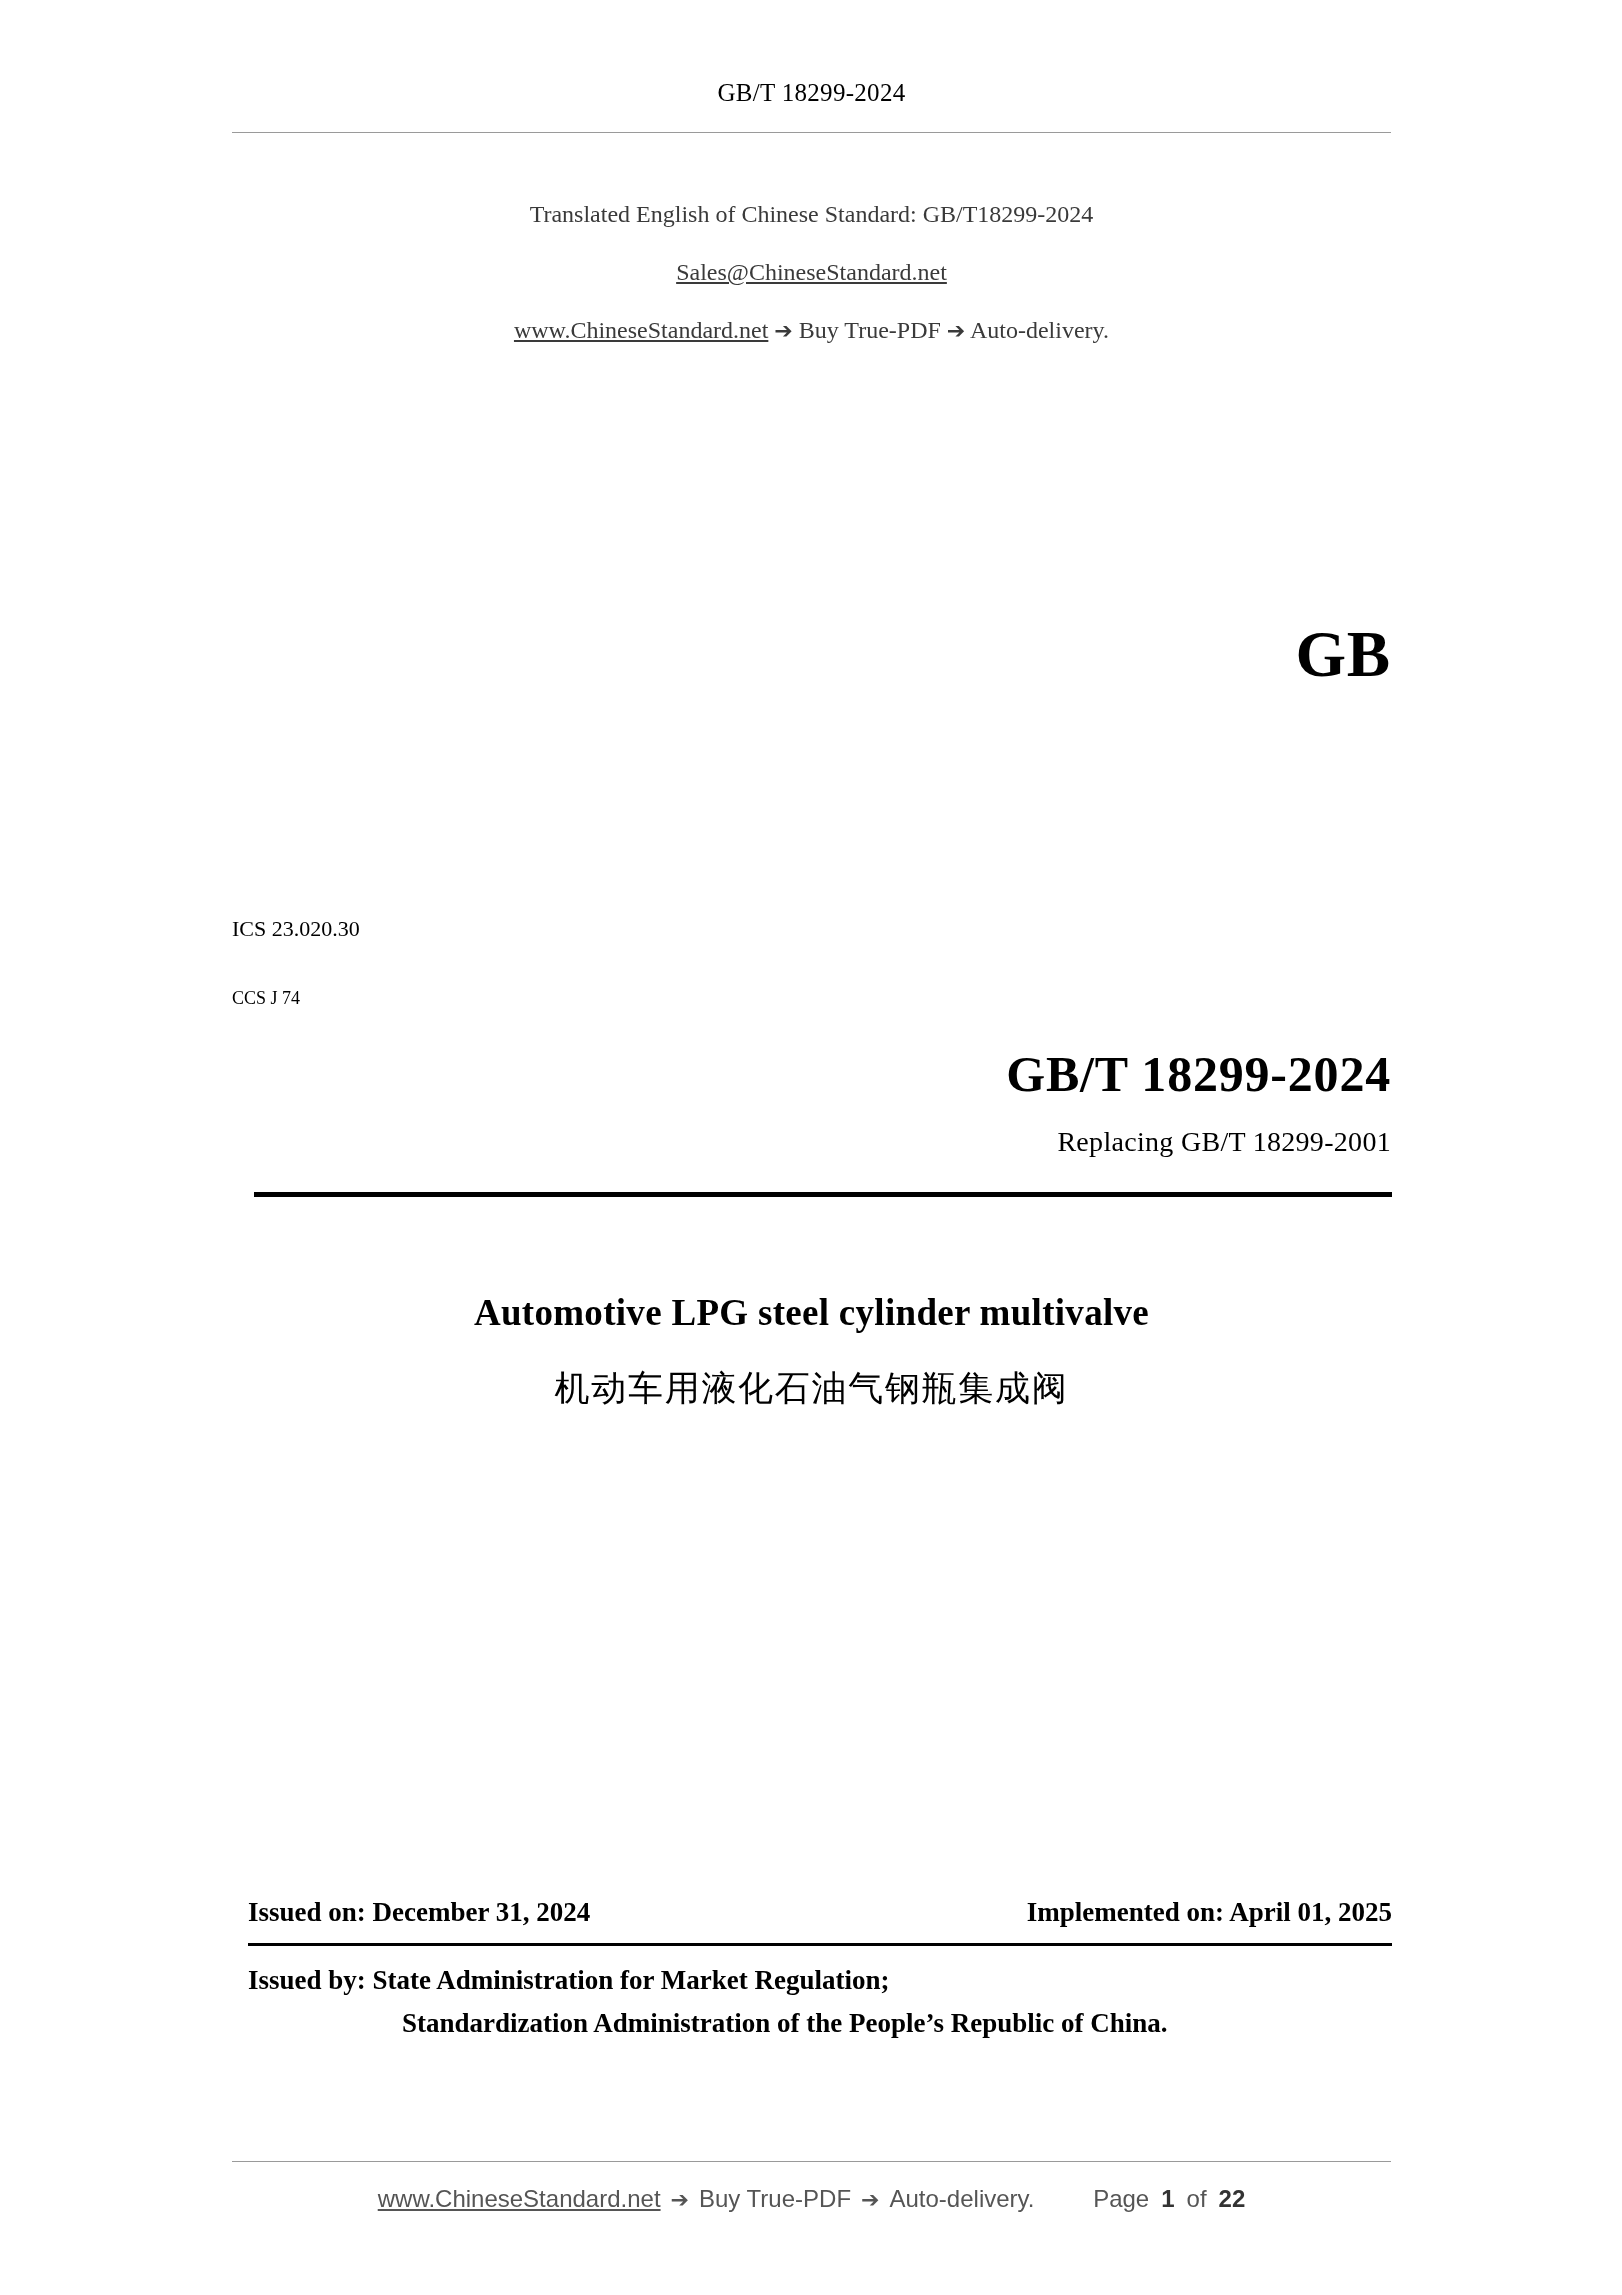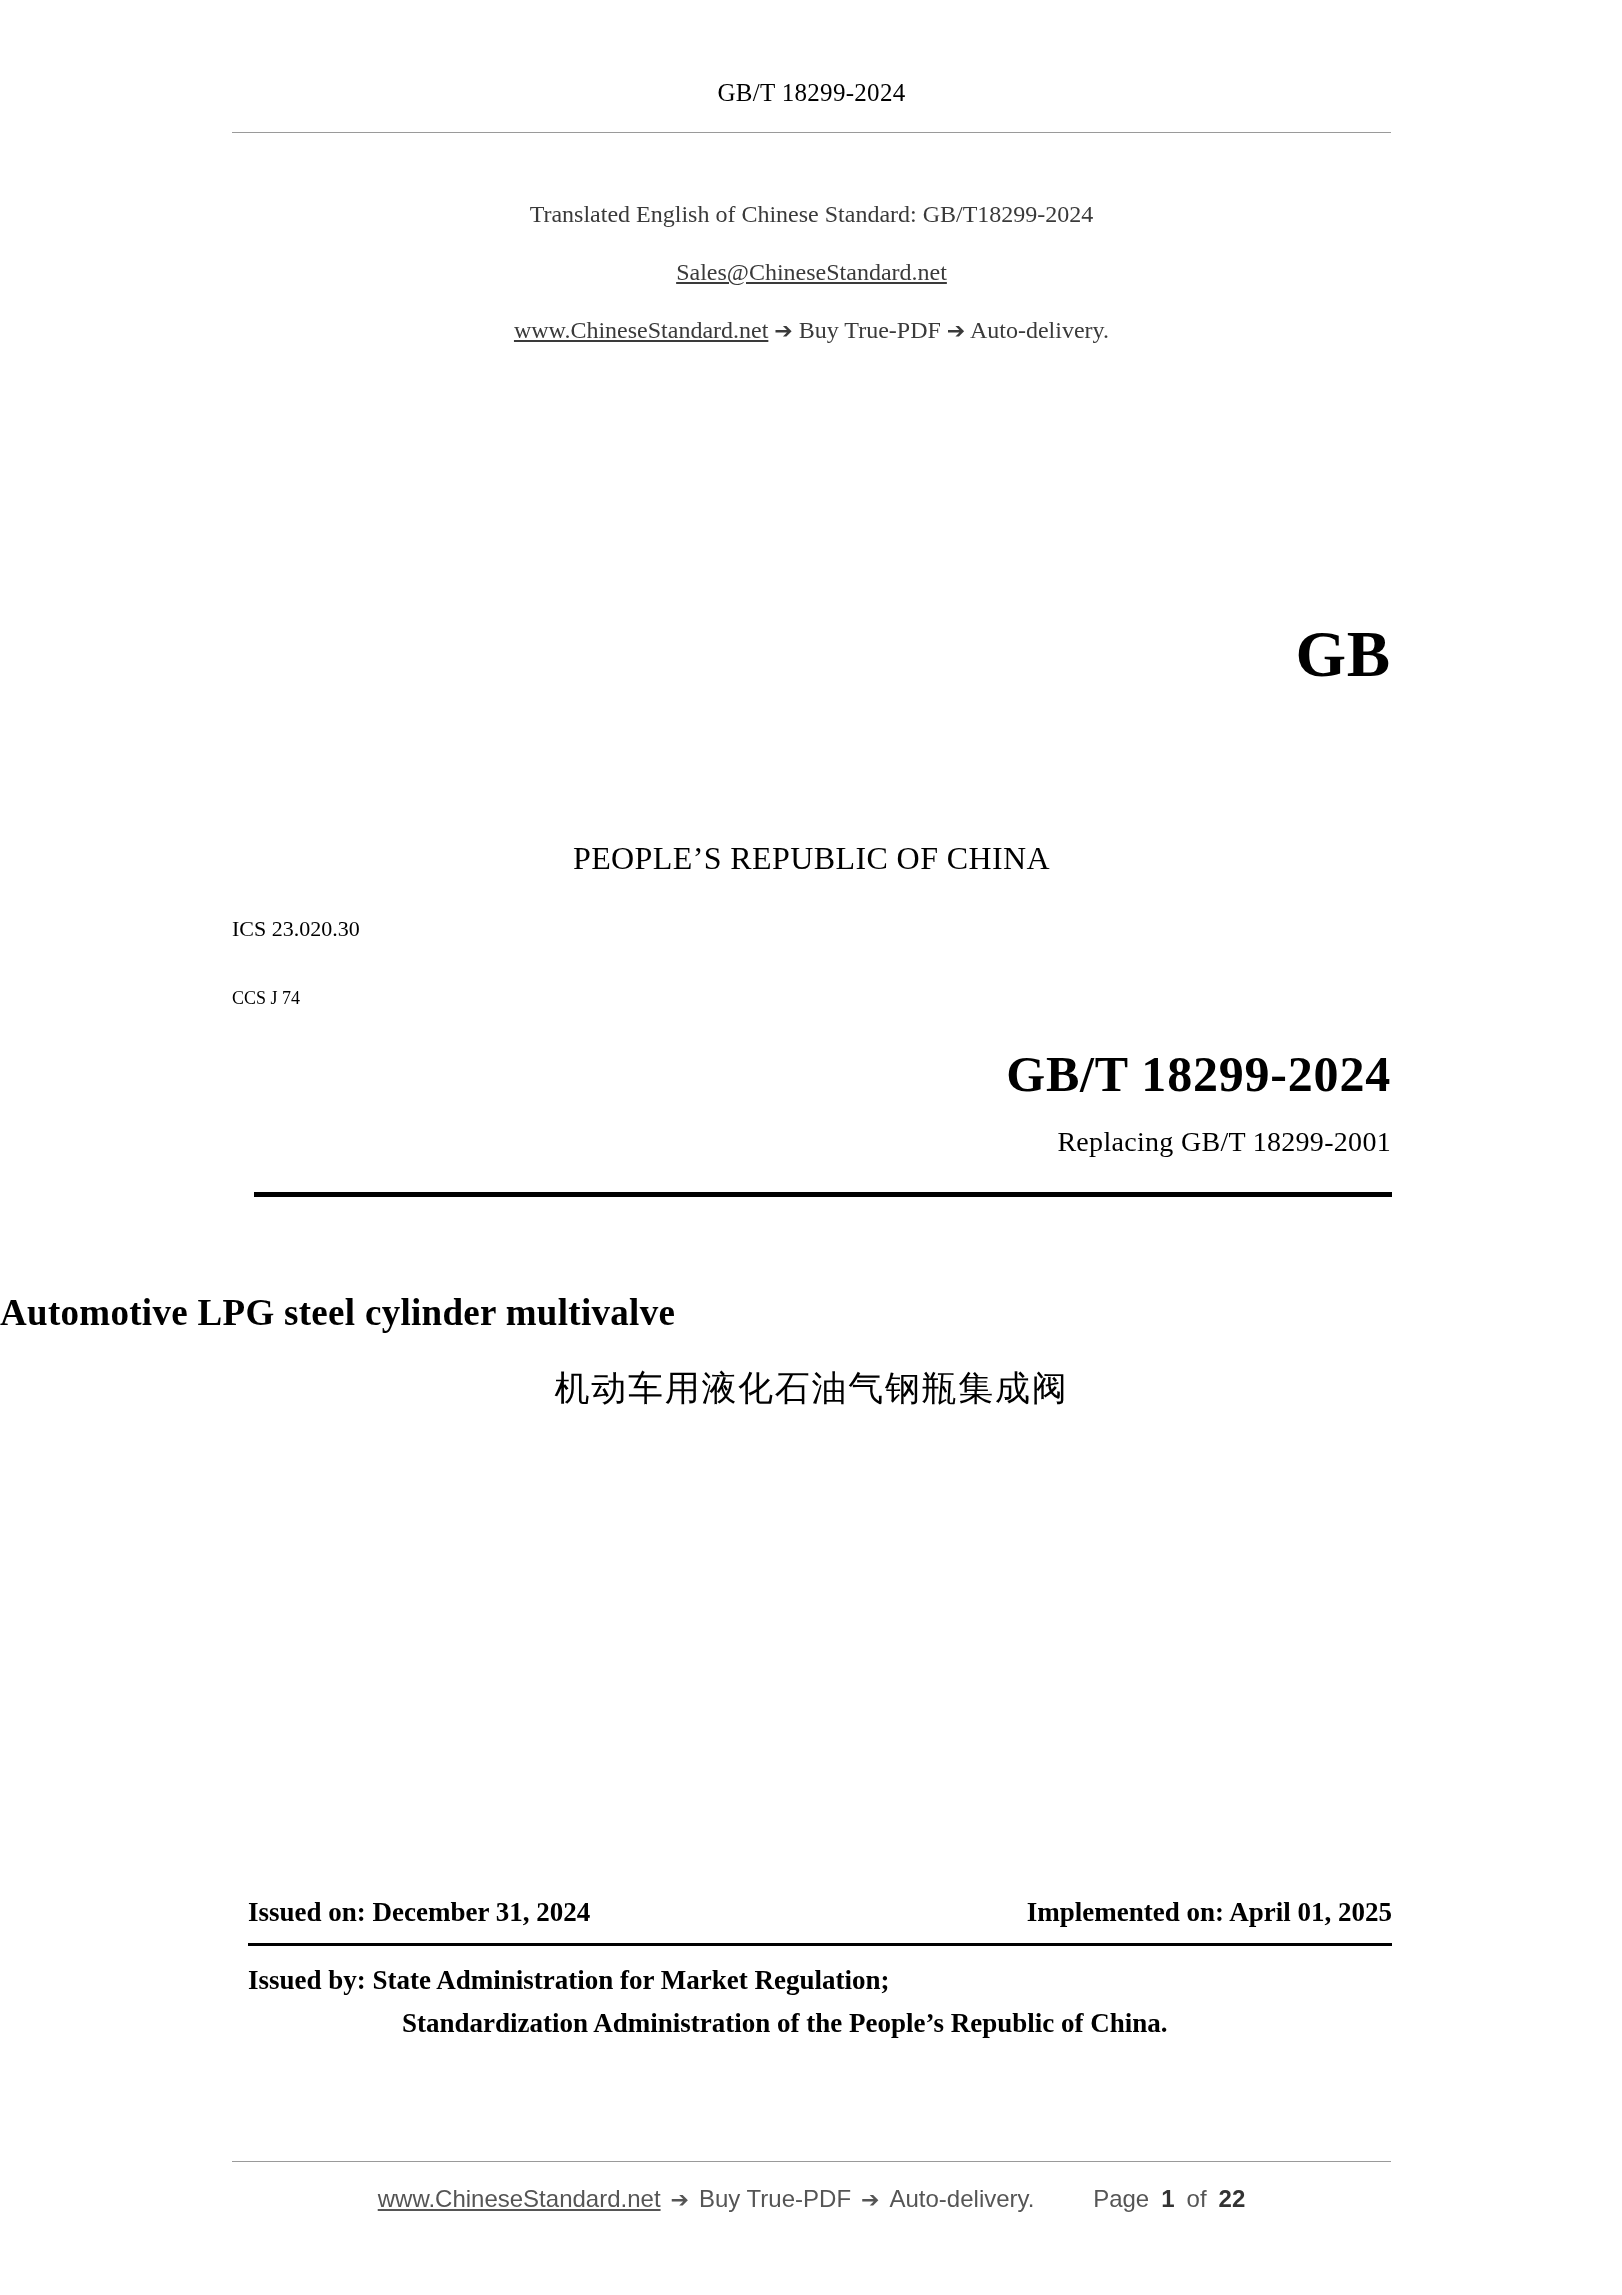--- a/index.html
+++ b/index.html
@@ -129,20 +129,21 @@
     height: 5px;
     background: #000000;
   }
 
   
   .title-en {
     position: absolute;
     top: 1291px;
     left: 0;
     width: 100%;
+    text-align: center;
     font-size: 37px;
     font-weight: bold;
     letter-spacing: 0.3px;
   }
   .title-zh {
     position: absolute;
     top: 1365px;
     left: 0;
     width: 100%;
     text-align: center;
@@ -229,21 +230,20 @@
       <span class="link">www.ChineseStandard.net</span>
       <span class="arrow">➔</span>
       <span>Buy True-PDF</span>
       <span class="arrow">➔</span>
       <span>Auto-delivery.</span>
     </span>
   </div>
 
   <div class="gb-mark">GB</div>
 
-  <div class="nat-line2">PEOPLE’S REPUBLIC OF CHINA</div>
 
   <div class="ics">ICS 23.020.30</div>
   <div class="ccs">CCS J 74</div>
 
   <div class="std-number">GB/T  18299-2024</div>
   <div class="replacing">Replacing  GB/T  18299-2001</div>
 
   <div class="thick-rule"></div>
 
   <div class="title-en">Automotive LPG steel cylinder multivalve</div>

